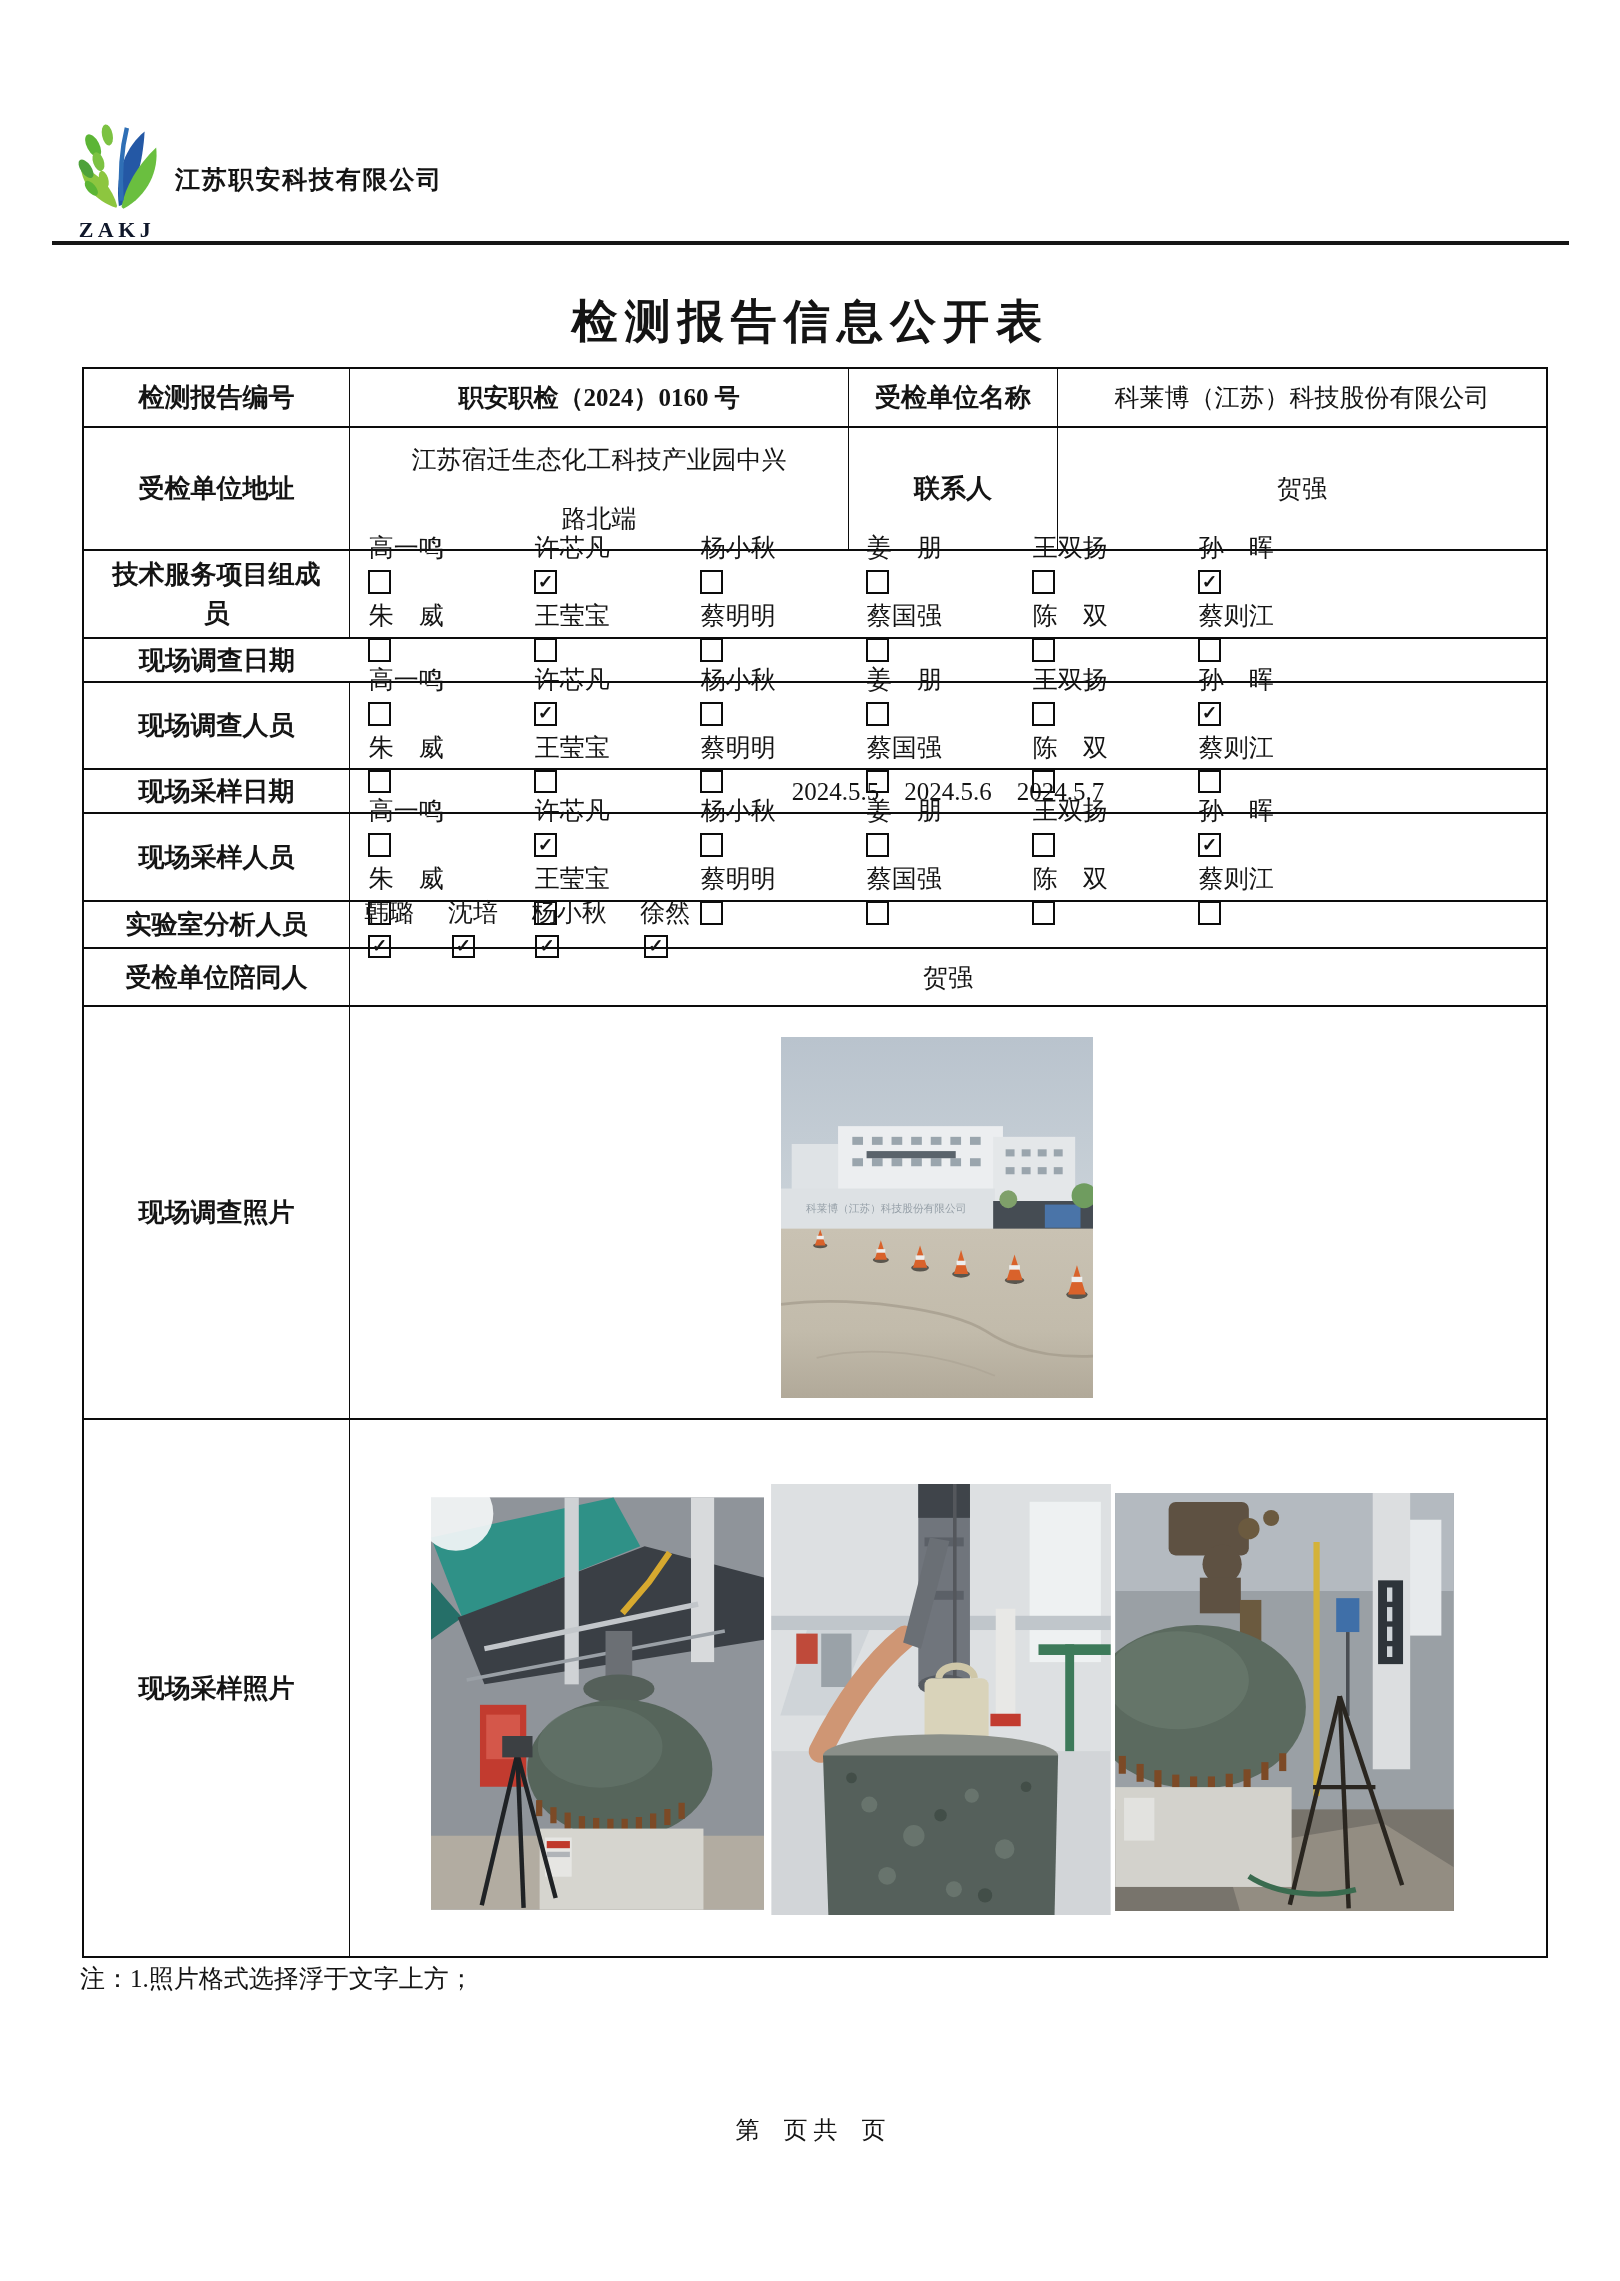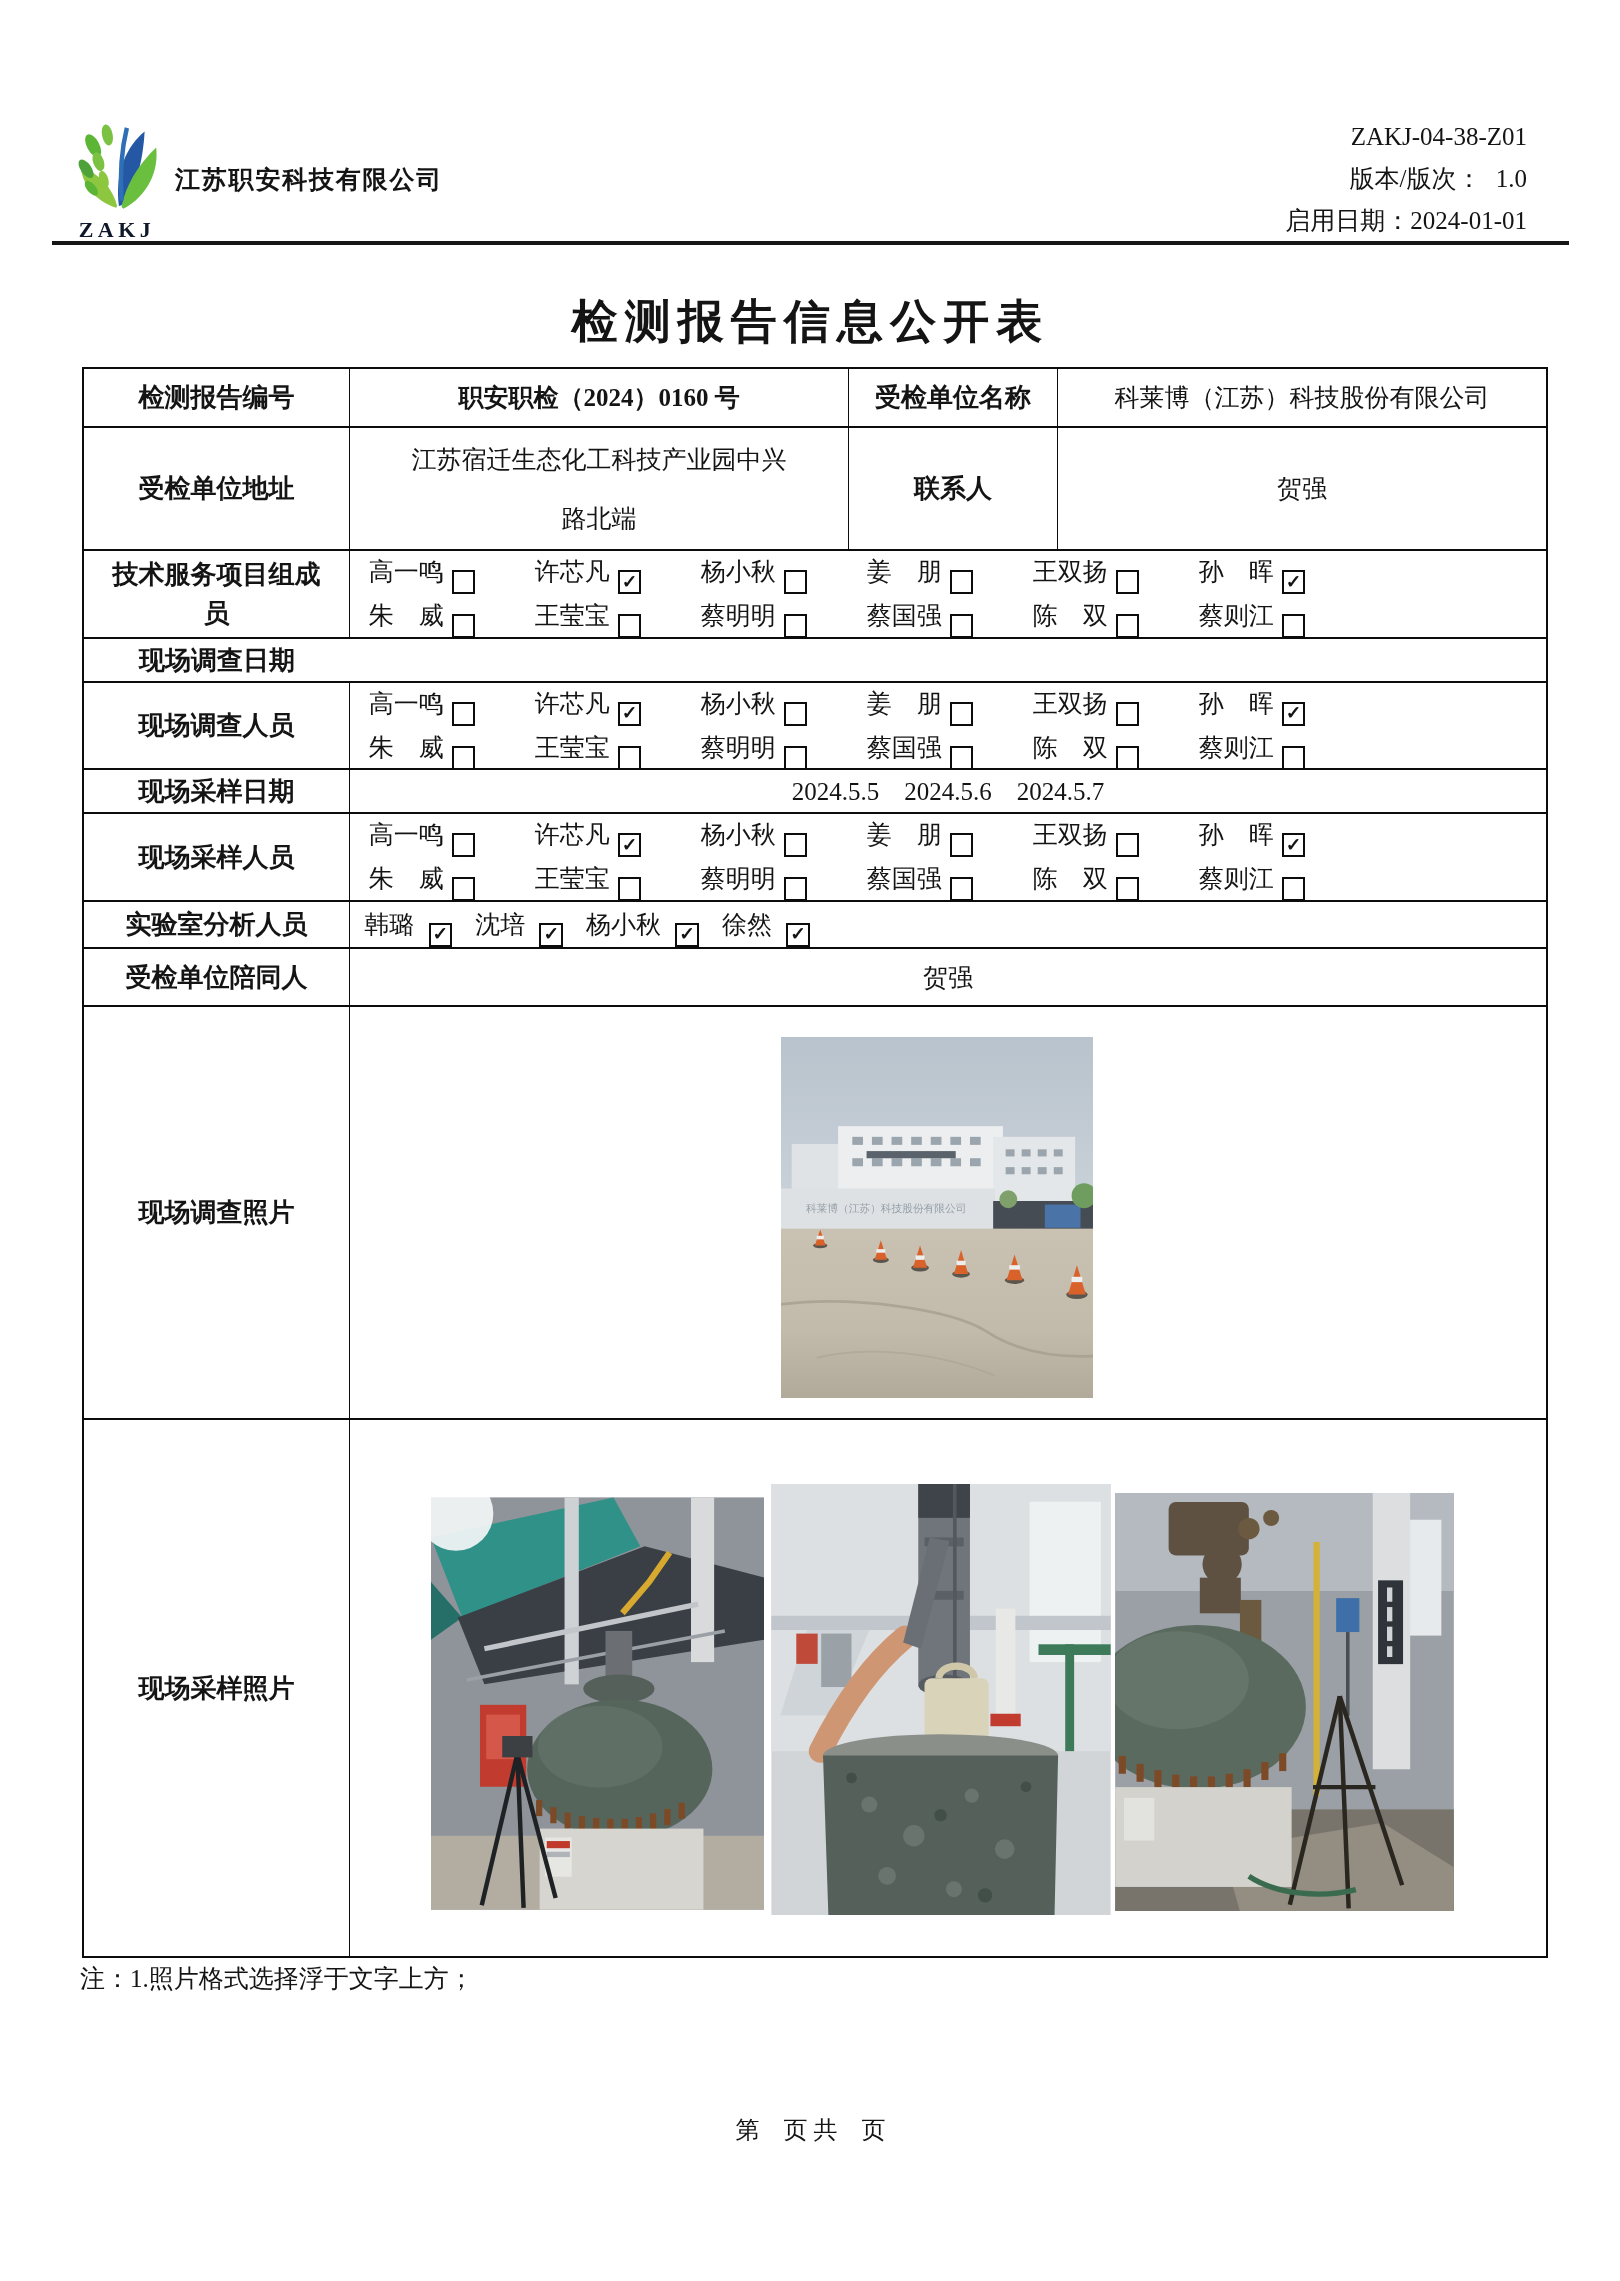--- a/index.html
+++ b/index.html
@@ -29,21 +29,21 @@
   .lab1{width:266px;font-weight:bold;font-size:26px;line-height:1.5;padding:8px 18px;}
   .val1{width:499px;font-size:25px;}
   .lab2{width:209px;font-weight:bold;font-size:26px;}
   .val2{flex:1;font-size:25px;}
   .wide{flex:1;font-size:25px;}
   .bold{font-weight:bold;}
   .addr{line-height:59px;}
   .names{flex:1;flex-direction:column;align-items:flex-start;justify-content:center;
          padding-left:14.3px;font-size:25px;line-height:44px;}
   .nline{white-space:nowrap;}
-  .member{display:inline-flex;align-items:flex-end;width:166px;}
+  .member{display:inline-flex;align-items:flex-start;width:166px;flex-direction:column;}
   .member .mname{display:inline-block;width:84px;white-space:pre;}
   .member-sm{width:auto;margin-right:23px;}
   .member-sm .mname{width:auto;margin-right:10.7px;}
   .cb{display:inline-flex;width:19.6px;height:19.6px;border:2.7px solid #0c0c0c;margin-left:3.6px;
       align-items:center;justify-content:center;font-size:18.7px;font-weight:bold;line-height:1;}
   .photo-cell{flex:1;position:relative;}
   .photo{position:absolute;}
   .photo svg{display:block;}
 
   
@@ -65,25 +65,20 @@
       <ellipse cx="20" cy="56" rx="6" ry="12" fill="#4ea23a" transform="rotate(-35 20 56)"></ellipse>
       <ellipse cx="34" cy="48" rx="6" ry="11" fill="#7cc242" transform="rotate(-20 34 48)"></ellipse>
       <ellipse cx="26" cy="78" rx="5" ry="10" fill="#5cb535" transform="rotate(-40 26 78)"></ellipse>
       <ellipse cx="40" cy="68" rx="5" ry="10" fill="#8dc63f" transform="rotate(-18 40 68)"></ellipse>
       <path d="M66,10 C60,34 58,62 60,92" stroke="#2f6fb5" stroke-width="5" fill="none"></path>
     </g>
   </svg>
   <div class="zakj">ZAKJ</div>
   <div class="company">江苏职安科技有限公司</div>
 
-  <div class="docmeta">
-    <div>ZAKJ-04-38-Z01</div>
-    <div><span>版本/版次：</span><span class="gap"></span><span>1.0</span></div>
-    <div><span>启用日期：</span><span>2024-01-01</span></div>
-  </div>
   <div class="hrule"></div>
 
   <div class="title">检测报告信息公开表</div>
 
   <div class="tbl">
 
     <div class="row" style="height:59px;">
       <div class="cell lab1">检测报告编号</div>
       <div class="cell val1 bold">职安职检（2024）0160 号</div>
       <div class="cell lab2">受检单位名称</div>

